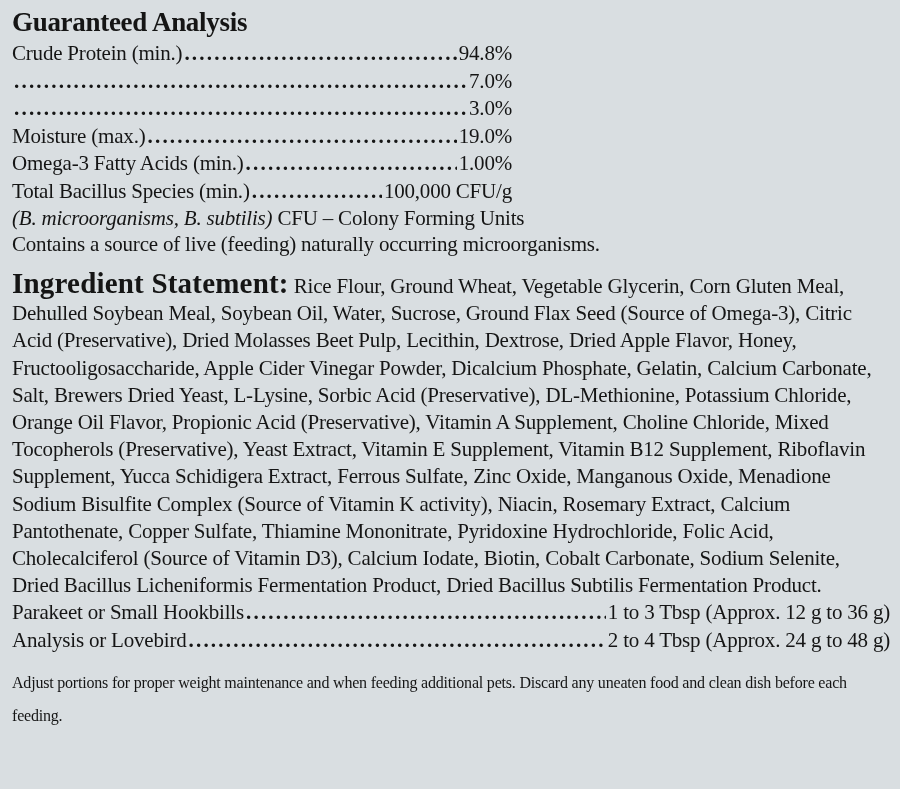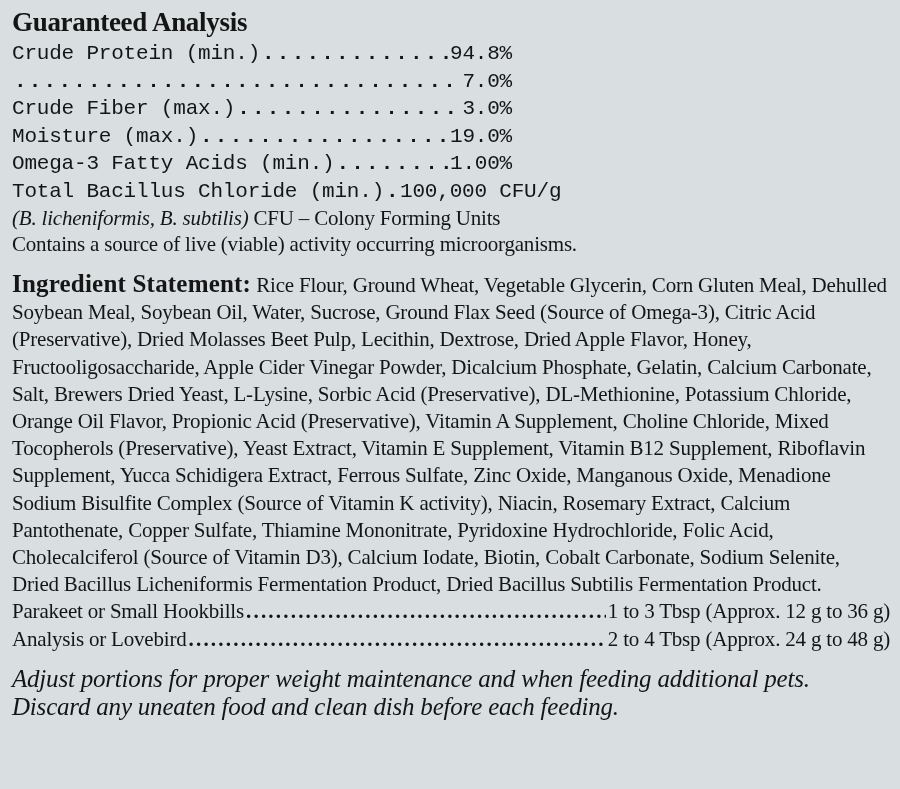--- a/index.html
+++ b/index.html
@@ -17,21 +17,21 @@
     width: 900px;
     height: 709px;
   }
   .section-title {
     font-size: 27px;
     font-weight: bold;
     letter-spacing: -0.3px;
     margin: 3px 0 3px 0;
     line-height: 30px;
   }
-  .ga-table { width: 500px; font-family: Liberation Mono, monospace; }
+  .ga-table { width: 500px; }
   .leader-row {
     display: flex;
     align-items: baseline;
     font-size: 21px;
     line-height: 27.5px;
     letter-spacing: -0.2px;
   }
   .leader-row .label { white-space: nowrap; flex: 0 0 auto; }
   .leader-row .dots {
     flex: 1 1 auto;
@@ -54,76 +54,74 @@
   .italic { font-style: italic; }
   .ingredients {
     margin: 13px 0 0 0;
     font-size: 21px;
     line-height: 27.2px;
     letter-spacing: -0.2px;
     width: 878px;
   }
   .ingredients .is-title {
     font-weight: bold;
-    font-size: 25px;
+    font-size: 29px;
     letter-spacing: 0.2px;
   }
   .feeding-title { margin-top: 10px; }
   .feeding-table { width: 878px; }
   .feeding-note {
     margin: 12px 0 0 0;
-    font-size: 25px;
-    line-height: 28px;
+    font-size: 16px;
+    line-height: 33px;
     letter-spacing: -0.2px;
     width: 878px;
-    font-style: italic;
   }
 </style>
 </head>
 <body>
 
 <div class="page">
 
   <div class="section-title">Guaranteed Analysis</div>
 
   <div class="ga-table">
     <div class="leader-row">
       <span class="label">Crude Protein (min.)</span>
         <span class="dots"></span>
         <span class="value">94.8%</span>
     </div>
     <div class="leader-row">
         <span class="dots"></span>
         <span class="value">7.0%</span>
     </div>
     <div class="leader-row">
-      <span class="label">Crude Fiber (max.)</span>
         <span class="dots"></span>
         <span class="value">3.0%</span>
     </div>
     <div class="leader-row">
       <span class="label">Moisture (max.)</span>
         <span class="dots"></span>
         <span class="value">19.0%</span>
     </div>
     <div class="leader-row">
       <span class="label">Omega-3 Fatty Acids (min.)</span>
         <span class="dots"></span>
         <span class="value">1.00%</span>
     </div>
     <div class="leader-row">
-      <span class="label">Total Bacillus Chloride (min.)</span>
+      <span class="label">Total Bacillus Species (min.)</span>
         <span class="dots"></span>
         <span class="value">100,000 CFU/g</span>
     </div>
   </div>
 
-  <div class="note"><span class="italic">(B. licheniformis, B. subtilis)</span><span> CFU – Colony Forming Units</span></div>
+  <div class="note"><span class="italic">(B. microorganisms, B. subtilis)</span><span> CFU – Colony Forming Units</span></div>
 
-  <div class="note">Contains a source of live (viable) activity occurring microorganisms.</div>
+  <div class="note">Contains a source of live (feeding) naturally occurring microorganisms.</div>
 
   <p class="ingredients">
     <span class="is-title">Ingredient Statement:</span>
     <span>Rice Flour, Ground Wheat, Vegetable Glycerin, Corn Gluten Meal, Dehulled Soybean Meal, Soybean Oil, Water, Sucrose, Ground Flax Seed (Source of Omega-3), Citric Acid (Preservative), Dried Molasses Beet Pulp, Lecithin, Dextrose, Dried Apple Flavor, Honey, Fructooligosaccharide, Apple Cider Vinegar Powder, Dicalcium Phosphate, Gelatin, Calcium Carbonate, Salt, Brewers Dried Yeast, L-Lysine, Sorbic Acid (Preservative), DL-Methionine, Potassium Chloride, Orange Oil Flavor, Propionic Acid (Preservative), Vitamin A Supplement, Choline Chloride, Mixed Tocopherols (Preservative), Yeast Extract, Vitamin E Supplement, Vitamin B12 Supplement, Riboflavin Supplement, Yucca Schidigera Extract, Ferrous Sulfate, Zinc Oxide, Manganous Oxide, Menadione Sodium Bisulfite Complex (Source of Vitamin K activity), Niacin, Rosemary Extract, Calcium Pantothenate, Copper Sulfate, Thiamine Mononitrate, Pyridoxine Hydrochloride, Folic Acid, Cholecalciferol (Source of Vitamin D3), Calcium Iodate, Biotin, Cobalt Carbonate, Sodium Selenite, Dried Bacillus Licheniformis Fermentation Product, Dried Bacillus Subtilis Fermentation Product.</span>
   </p>
 
 
   <div class="feeding-table">
     <div class="leader-row">
       <span class="label">Parakeet or Small Hookbills</span>

